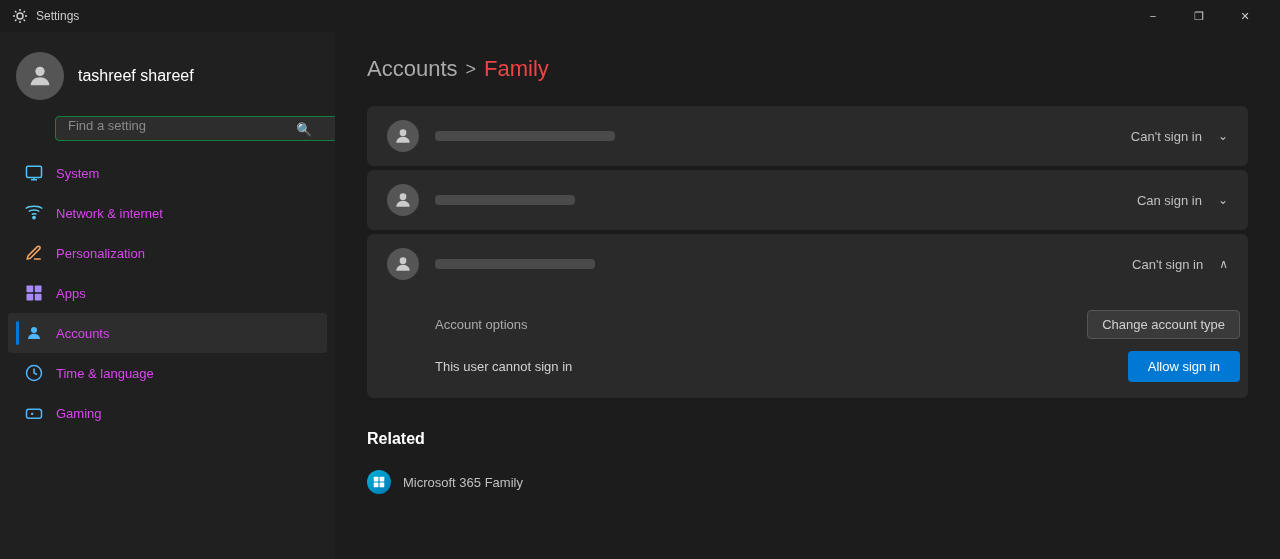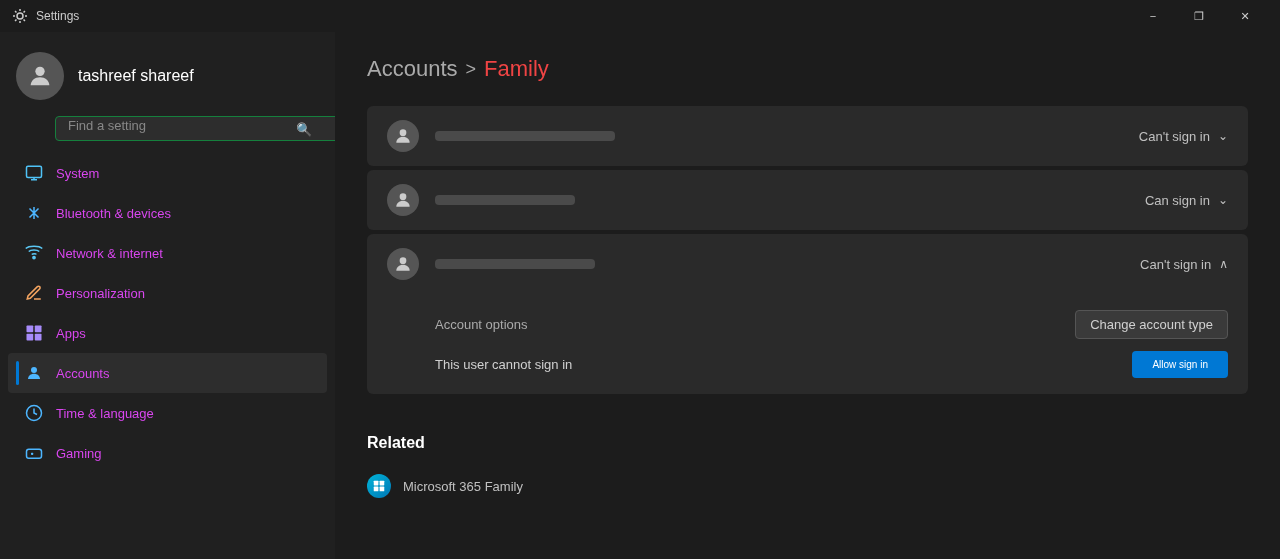--- a/index.html
+++ b/index.html
@@ -210,37 +210,37 @@
     }
     .family-name-bar {
       height: 10px;
       background: #4a4a4a;
       border-radius: 4px;
     }
     .family-card-right {
       margin-left: auto;
       display: flex;
       align-items: center;
-      gap: 8px;
+      gap: 16px;
     }
     .sign-in-status {
       font-size: 13px;
       color: #c0c0c0;
     }
     .chevron-icon {
       font-size: 12px;
       color: #c0c0c0;
     }
 
     
     .family-card-expanded {
       background: #2a2a2a;
       border-radius: 0 0 6px 6px;
       margin-bottom: 14px;
-      padding: 16px 20px 16px 68px;
+      padding: 16px 8px 16px 68px;
     }
     .account-options-row {
       display: flex;
       align-items: center;
       justify-content: space-between;
       margin-bottom: 12px;
     }
     .account-options-label {
       font-size: 13px;
       color: #aaaaaa;
@@ -262,29 +262,29 @@
     }
     .user-cannot-signin {
       font-size: 13px;
       color: #d0d0d0;
     }
     .allow-signin-btn {
       background: #0078d4;
       border: none;
       border-radius: 4px;
       color: #ffffff;
-      font-size: 10px;
+      font-size: 13px;
       font-weight: 500;
       padding: 8px 20px;
       cursor: pointer;
     }
 
     
     .related-section {
-      margin-top: 40px;
+      margin-top: 32px;
     }
     .related-title {
       font-size: 16px;
       font-weight: 600;
       color: #ffffff;
       margin-bottom: 12px;
     }
     .related-item {
       display: flex;
       align-items: center;
@@ -350,28 +350,20 @@
       <div class="sidebar-item">
         <span class="nav-icon icon-system">
           <svg width="18" height="18" viewBox="0 0 24 24" fill="#4fc3f7">
               <rect x="2" y="3" width="20" height="15" rx="2" fill="none" stroke="#4fc3f7" stroke-width="2"></rect>
               <path d="M8 21h8M12 18v3" stroke="#4fc3f7" stroke-width="2"></path>
             </svg>
         </span>
         <span>System</span>
       </div>
 
-      <div class="sidebar-item">
-        <span class="nav-icon icon-bluetooth">
-          <svg width="18" height="18" viewBox="0 0 24 24" fill="none" stroke="#4db6ff" stroke-width="2">
-              <path d="M6 6l12 12M6 18l12-12M12 4v16"></path>
-            </svg>
-        </span>
-        <span>Bluetooth &amp; devices</span>
-      </div>
 
       <div class="sidebar-item">
         <span class="nav-icon icon-network">
           <svg width="18" height="18" viewBox="0 0 24 24" fill="none" stroke="#5bc8f5" stroke-width="2">
             <path d="M1 6C5 2 19 2 23 6M5 10c2.5-2.5 11.5-2.5 14 0M9 14c1.5-1.5 5.5-1.5 6 0"></path>
             <circle cx="12" cy="18" r="1.5" fill="#5bc8f5"></circle>
           </svg>
         </span>
         <span>Network &amp; internet</span>
       </div>

